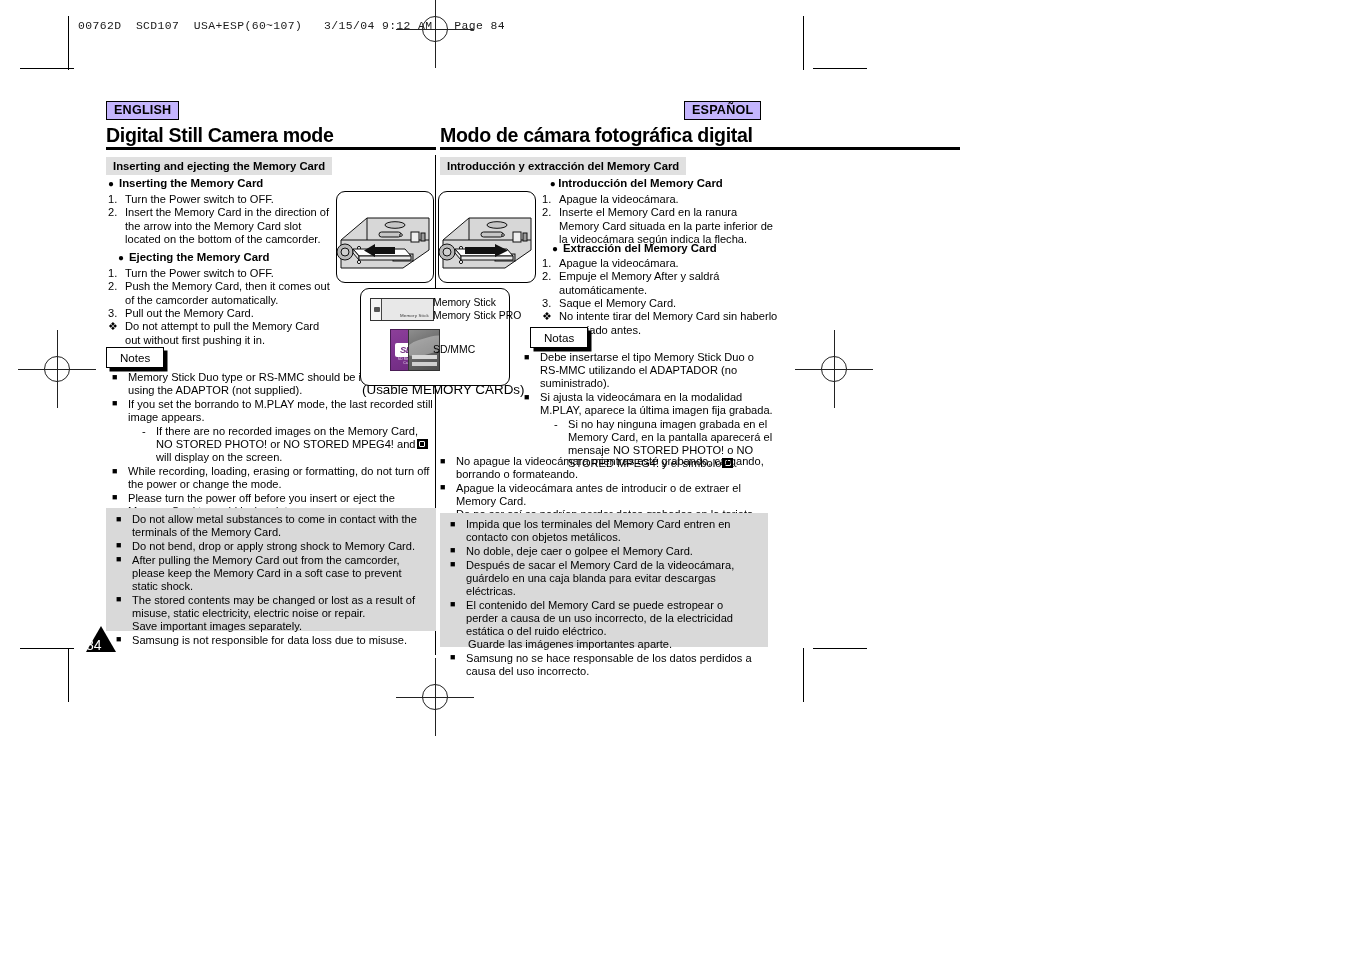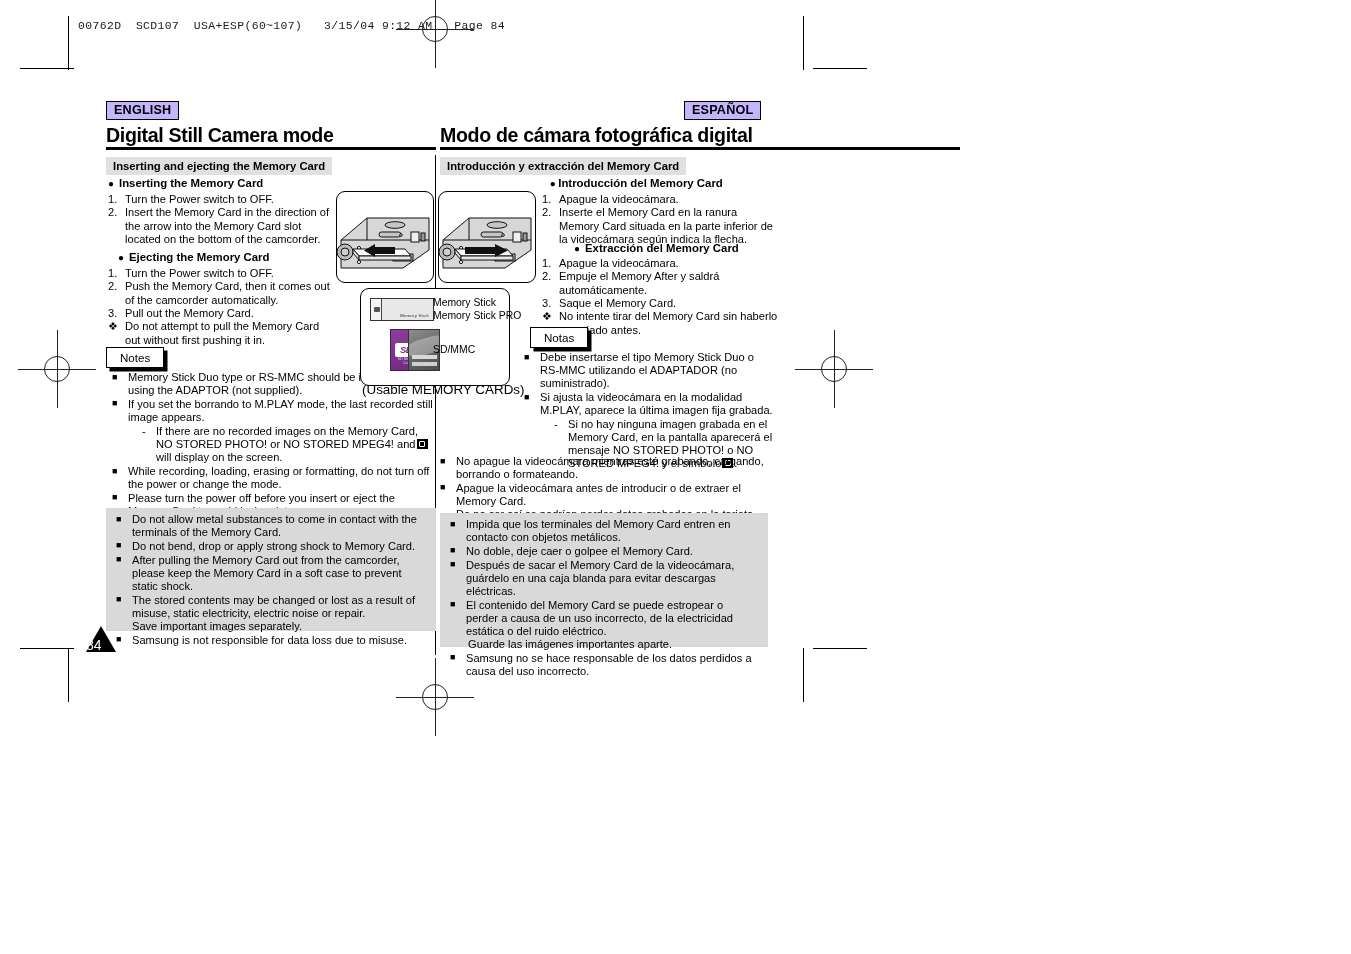--- a/index.html
+++ b/index.html
@@ -498,21 +498,21 @@
 
   <div class="txt bullethead" style="left:520px; top:177px; width:230px;text-align:center;">
     <span class="dot">●</span><span>Introducción del Memory Card</span>
   </div>
 
   <ol class="numlist txt" style="left:540px; top:193px; width:235px;">
     <li><span class="mk">1.</span><span>Apague la videocámara.</span></li>
     <li><span class="mk">2.</span><span>Inserte el Memory Card en la ranura Memory Card situada en la parte inferior de la videocámara según indica la flecha.</span></li>
   </ol>
 
-  <div class="txt bullethead" style="left:552px; top:242px; width:230px;margin-left:22px;">
+  <div class="txt bullethead" style="left:552px; top:242px; width:230px;">
     <span class="dot">●</span><span>Extracción del Memory Card</span>
   </div>
 
   <ol class="numlist txt" style="left:540px; top:257px; width:238px;">
     <li><span class="mk">1.</span><span>Apague la videocámara.</span></li>
     <li><span class="mk">2.</span><span>Empuje el Memory After y saldrá automáticamente.</span></li>
     <li><span class="mk">3.</span><span>Saque el Memory Card.</span></li>
     <li style="position:relative;">
       <span class="mk clover">❖</span><span>No intente tirar del Memory Card sin haberlo empujado antes.</span>
     </li>

